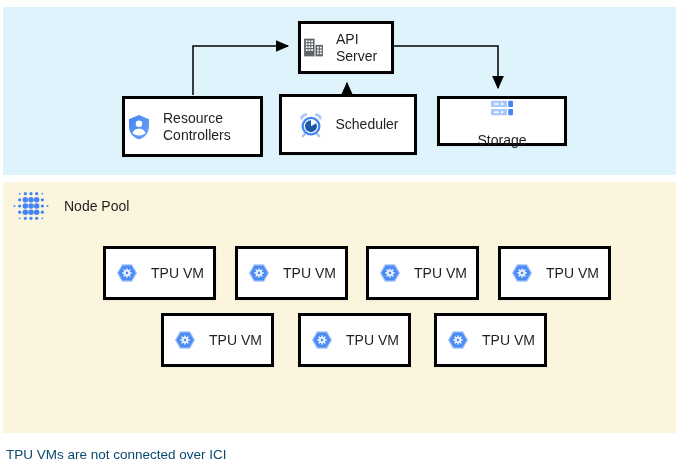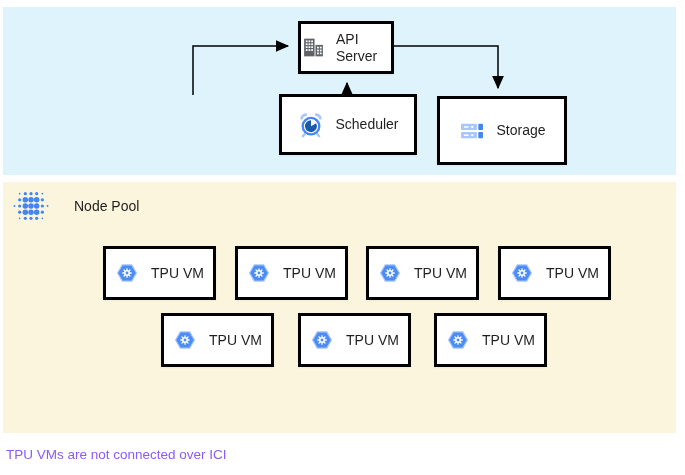--- a/index.html
+++ b/index.html
@@ -7,39 +7,39 @@
     position:relative;width:685px;height:475px;background:#fff;overflow:hidden;
     font-family:"Liberation Sans",sans-serif;color:#202124;
   }
   .zone{position:absolute;}
   .zone.cp{left:3px;top:7px;width:673px;height:168px;background:#DFF3FC;}
   .zone.np{left:3px;top:182px;width:673px;height:251px;background:#FCF5DD;}
   .cp-label{
     position:absolute;left:14px;top:21px;width:94px;text-align:center;
     font-size:13.5px;line-height:18px;color:#1f1f1f;
   }
-  .np-header{position:absolute;left:12px;top:189px;display:flex;align-items:center;gap:24px;}
+  .np-header{position:absolute;left:12px;top:189px;display:flex;align-items:center;gap:14px;}
   .np-header .np-label{font-size:14px;color:#1f1f1f;}
   .card{
     position:absolute;background:#fff;border:3px solid #000000;
     box-shadow:0 1px 2px rgba(0,0,0,0.05);
     display:flex;align-items:center;justify-content:center;gap:10px;
     box-sizing:border-box;
   }
   .card .lbl{font-size:14px;line-height:17px;color:#1f1f1f;}
   .card.api{left:298px;top:21px;width:96px;height:53px;}
   .card.rc{left:122px;top:96px;width:141px;height:61px;}
   .card.sched{left:279px;top:94px;width:138px;height:61px;}
-  .card.store{left:437px;top:96px;width:130px;height:69px;}
+  .card.store{left:437px;top:96px;width:130px;height:50px;flex-direction:column;}
   .card.tpu{width:113px;height:54px;gap:12px;margin-left:16px;}
   .tpu1{left:87px;top:246px;}  .tpu2{left:219px;top:246px;}
   .tpu3{left:350px;top:246px;} .tpu4{left:482px;top:246px;}
   .tpu5{left:145px;top:313px;} .tpu6{left:282px;top:313px;} .tpu7{left:418px;top:313px;}
   .arrows{position:absolute;left:0;top:0;width:685px;height:475px;pointer-events:none;}
-  .footer{position:absolute;left:6px;top:447px;font-size:13.5px;color:#8b5cf6;}
+  .footer{position:absolute;left:6px;top:447px;font-size:13.5px;color:#0c4a6e;}
   svg.ic{display:block;flex:0 0 auto;}
 </style>
 </head>
 <body>
 
 <div class="canvas">
 
   <div class="zone cp"></div>
   <div class="zone np"></div>
 
@@ -80,20 +80,34 @@
           <rect x="18.1" y="11.2" width="1.7" height="1.7"></rect>
         <rect x="15.4" y="14" width="1.7" height="1.7"></rect>
           <rect x="18.1" y="14" width="1.7" height="1.7"></rect>
         <rect x="15.4" y="16.8" width="1.7" height="1.7"></rect>
           <rect x="18.1" y="16.8" width="1.7" height="1.7"></rect>
       </g>
     </svg>
     <span class="lbl">API Server</span>
   </div>
 
+  <div class="card rc">
+    <svg class="ic" width="28" height="28" viewBox="0 0 24 24">
+      <defs>
+        <linearGradient id="shg" x1="0" y1="0" x2="1" y2="1">
+          <stop offset="0" stop-color="#4285F4"></stop>
+            <stop offset="1" stop-color="#6FA3F8"></stop>
+        </linearGradient>
+      </defs>
+      <path d="M12 1.8 L20.6 5.3 V11.3 C20.6 16.9 17 21.1 12 22.6 C7 21.1 3.4 16.9 3.4 11.3 V5.3 Z" fill="url(#shg)"></path>
+      <circle cx="12" cy="9.3" r="2.8" fill="#FFFFFF"></circle>
+      <path d="M12 13.5 c3 0 5.2 1.7 5.5 4.1 a10.5 10.5 0 0 1 -11 0 c0.3 -2.4 2.5 -4.1 5.5 -4.1 z" fill="#FFFFFF"></path>
+    </svg>
+    <span class="lbl">Resource Controllers</span>
+  </div>
 
   <div class="card sched">
     <svg class="ic" width="28" height="28" viewBox="0 0 24 24">
       <g stroke="#A8C7FA" stroke-width="2.2" stroke-linecap="round" fill="none">
         <path d="M7.6 3.1 A4.4 4.4 0 0 0 3.9 6.3"></path>
         <path d="M16.4 3.1 A4.4 4.4 0 0 1 20.1 6.3"></path>
         <path d="M6.6 19.9 L5.1 21.5"></path>
         <path d="M17.4 19.9 L18.9 21.5"></path>
       </g>
       <circle cx="12" cy="13" r="7.1" fill="#FFFFFF" stroke="#4285F4" stroke-width="2"></circle>

